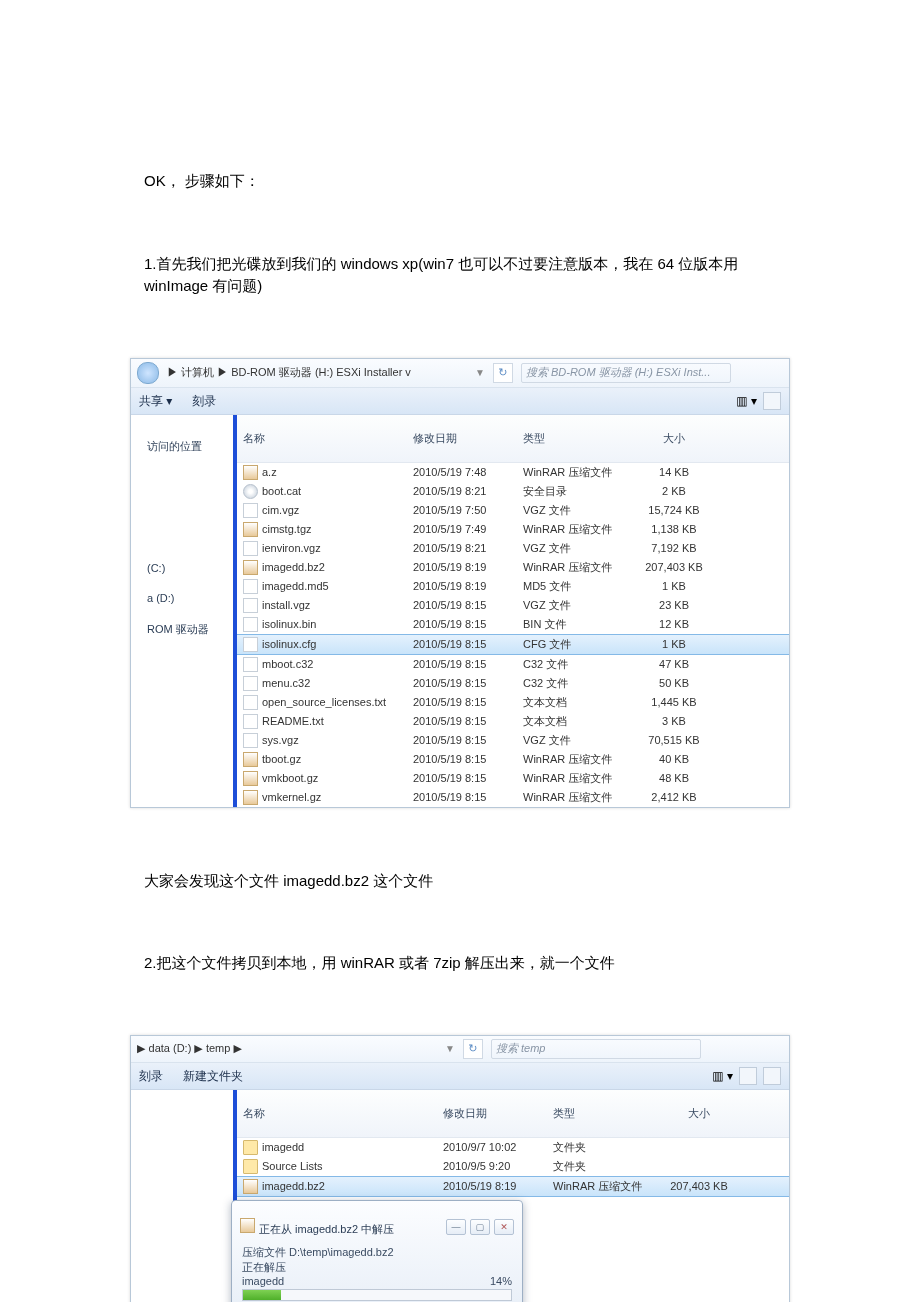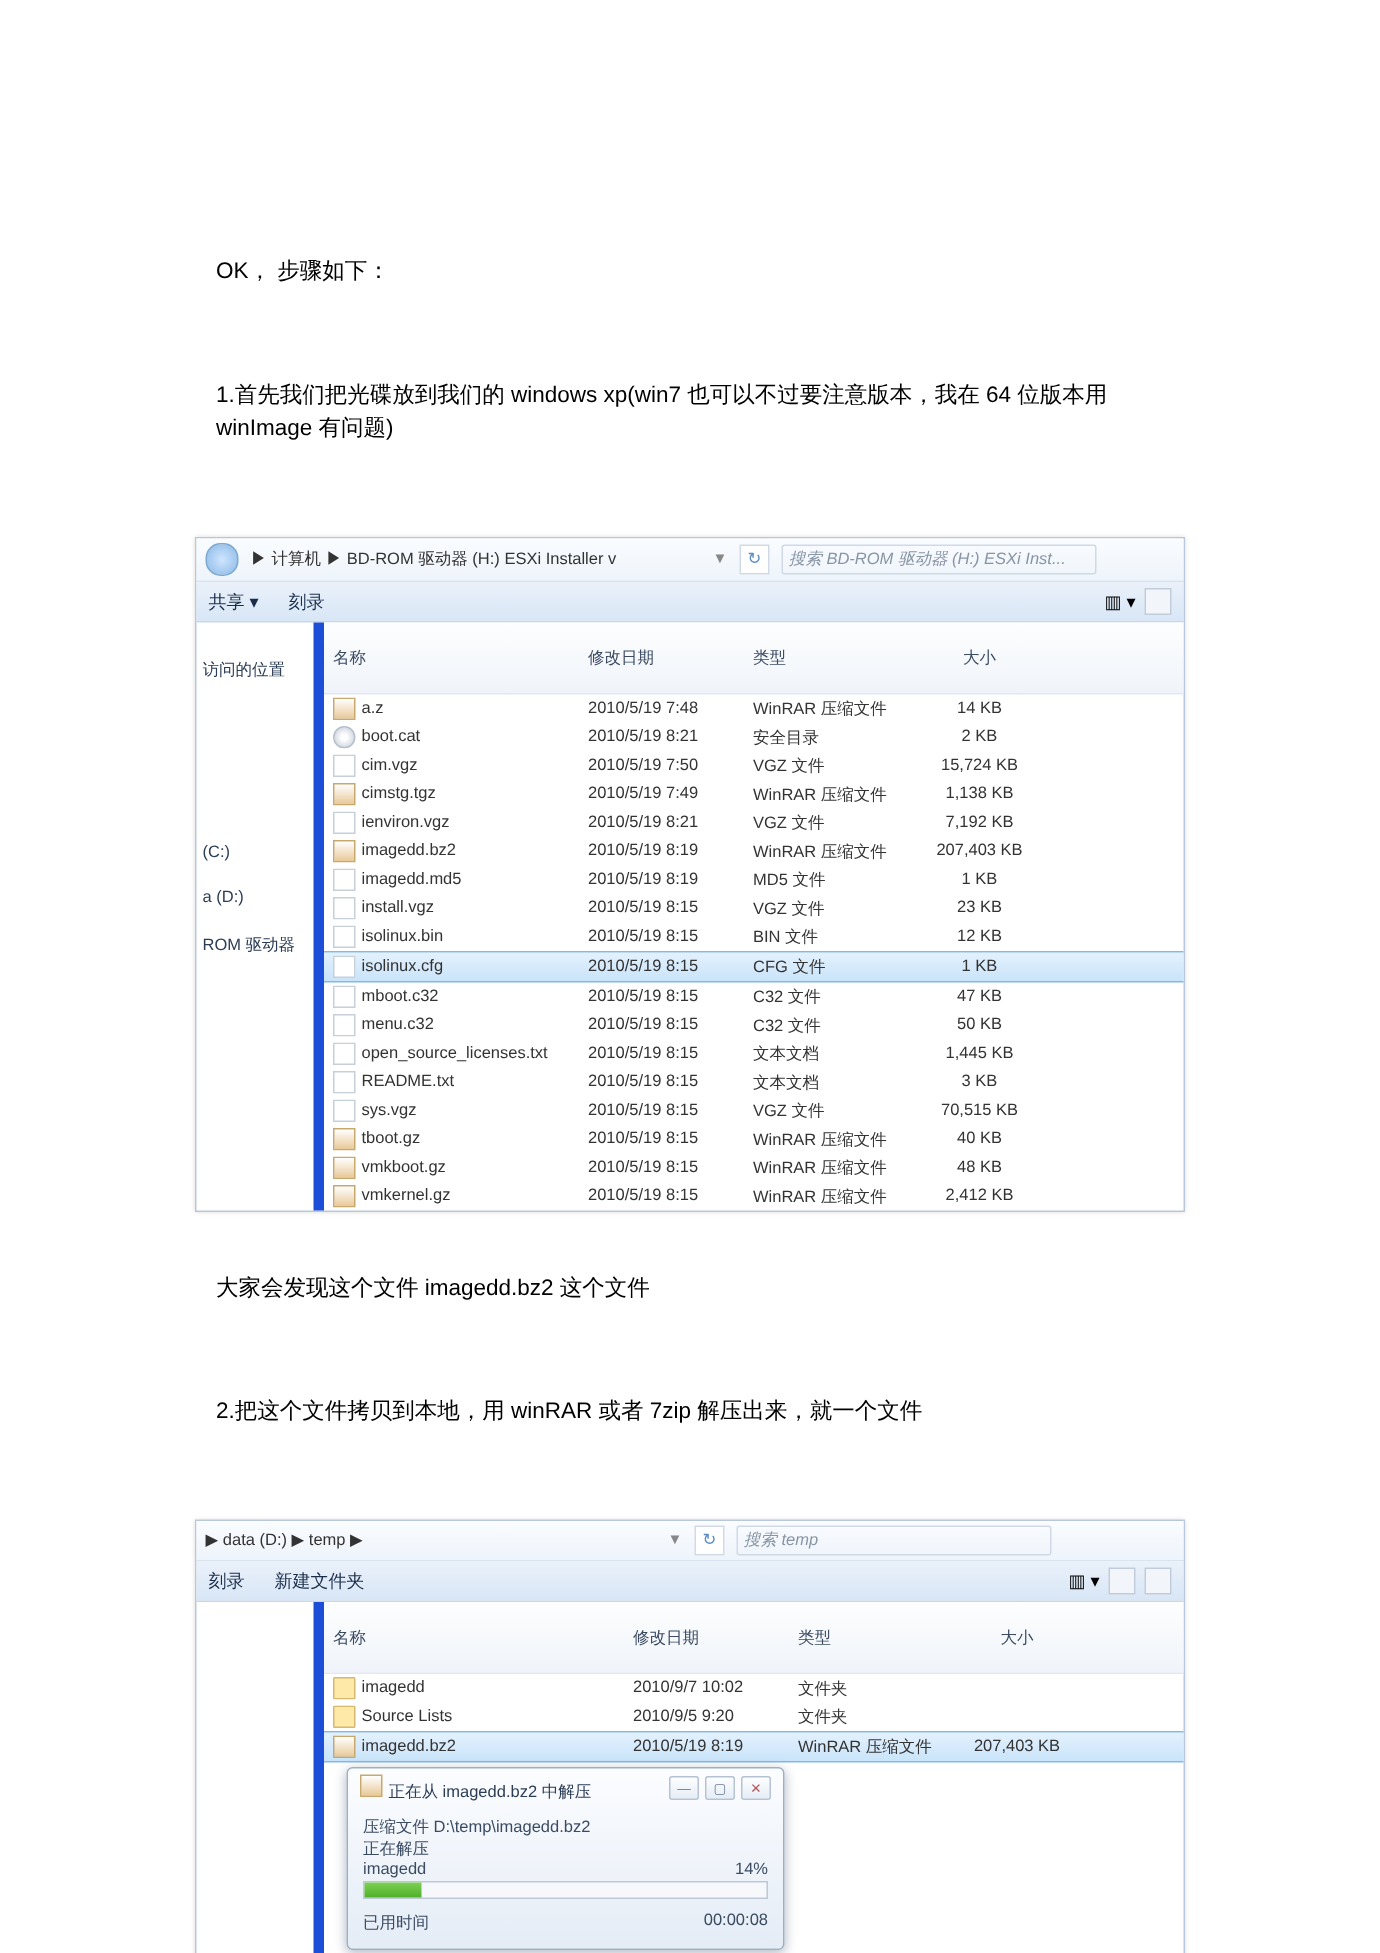--- a/index.html
+++ b/index.html
@@ -1,49 +1,49 @@
 <!DOCTYPE html>
 <html><head>
 <meta charset="utf-8">
 <style>
   body{margin:0;background:#fff;font-family:"Microsoft YaHei","SimSun",sans-serif;font-size:15px;color:#000}
   .page{width:920px;min-height:1302px;box-sizing:border-box;padding:170px 130px 40px 130px}
   .para{margin:0 0 60px 14px;line-height:1.5;font-size:15px}
-  .win{border:1px solid #b8c8d8;background:#fff;font-size:12px;margin:0 0 40px 0;box-shadow:0 0 3px rgba(0,0,0,.15)}
+  .win{border:1px solid #b8c8d8;background:#fff;font-size:12px;margin:0 0 62px 0;box-shadow:0 0 3px rgba(0,0,0,.15)}
   .nav{display:flex;align-items:center;background:linear-gradient(#fafcff,#eef4fb);border-bottom:1px solid #d9e3ee;padding:3px 6px;gap:8px}
   .nav-back,.nav-fwd{width:20px;height:20px;border-radius:10px;background:radial-gradient(#cfe5ff,#8ab9e6);border:1px solid #7da9d0}
   .addr{flex:0 0 300px;font-size:11px;color:#333}
   .sep{font-size:10px;color:#888}
   .search{width:200px;height:18px;border:1px solid #d0d9e4;border-radius:2px;display:flex;align-items:center;padding:0 4px;color:#8895a5;font-style:italic;font-size:11px}
   .refr{width:18px;height:18px;border:1px solid #d0d9e4;background:#fff;display:flex;align-items:center;justify-content:center;color:#5a8bc4;font-size:11px}
   .toolbar{display:flex;justify-content:space-between;align-items:flex-end;background:linear-gradient(#eaf1fa,#d8e6f6);border-bottom:1px solid #c9d7e8;padding:4px 8px}
   .tb-left{display:flex;gap:20px;font-size:12px}
   .tb-left span{color:#1a2d4a}
   .tb-right{display:flex;gap:6px;align-items:center}
   .ico{width:16px;height:16px;border:1px solid #c0ccda;background:#f2f6fb}
   .body{display:flex;min-height:280px}
-  .side{flex:0 0 70px;border-right:7px solid #1d4ed8;padding:6px 4px;font-size:11px;color:#2b3d55;display:flex;flex-direction:column;gap:18px}
+  .side{flex:0 0 70px;border-right:4px solid #1d4ed8;padding:6px 16px;font-size:11px;color:#2b3d55;display:flex;flex-direction:column;gap:18px}
   .side .s{white-space:nowrap;overflow:hidden}
   .list{flex:1}
   .hdr{display:grid;grid-template-columns:170px 110px 120px 70px;background:linear-gradient(#fdfefe,#f0f4fa);border-bottom:1px solid #e2e8f0;padding:16px 6px;font-size:11px;color:#3a4b62}
   .row{display:grid;grid-template-columns:170px 110px 120px 70px;padding:2px 6px;font-size:11px;color:#333;align-items:center}
   .row.sel{background:linear-gradient(#e4f1fd,#c9e4fa);border:1px solid #84b9e7;border-left:0;border-right:0}
   .fn{display:flex;align-items:center;gap:4px;overflow:hidden;white-space:nowrap}
   .icf{width:13px;height:13px;display:inline-flex;align-items:center;justify-content:center;font-size:9px}
   .i-rar{background:linear-gradient(#fff,#e8c999);border:1px solid #c9a86e;color:#7a5c2c}
   .i-file{background:#fff;border:1px solid #c7cfd8;color:#9aa3af}
   .i-cd{background:radial-gradient(#fff 20%,#d6dde5 70%);border:1px solid #b6c0cc;border-radius:50%}
   .i-fold{background:#ffe9a8;border:1px solid #d6b96e;border-radius:1px}
   .sz{text-align:center;padding-right:8px}
   
   .win2 .list .hdr{grid-template-columns:200px 110px 110px 80px}
   .win2 .list .row{grid-template-columns:200px 110px 110px 80px}
   .win2 .body{min-height:360px;position:relative}
   .dialog{position:absolute;left:100px;top:110px;width:290px;border:1px solid #9dafc4;border-radius:4px;background:linear-gradient(#fcfdff,#e4ecf6);box-shadow:0 2px 8px rgba(30,50,80,.35);font-size:11px}
-  .dlg-title{display:flex;align-items:center;justify-content:space-between;padding:4px 8px 2px 8px;color:#2b3d55}
+  .dlg-title{display:flex;align-items:center;justify-content:space-between;padding:17px 8px 2px 8px;color:#2b3d55}
   .dlg-ctrl{display:flex;gap:4px}
   .dlg-btn{width:18px;height:14px;border:1px solid #b4c2d4;background:linear-gradient(#fdfeff,#e6edf6);border-radius:2px;font-size:9px;display:flex;align-items:center;justify-content:center;color:#6a7b90}
   .dlg-btn.x{color:#b05555}
   .dlg-body{padding:6px 10px 10px 10px;color:#3a4b62}
   .prg{height:10px;border:1px solid #bfc9d6;background:#f6f8fb;margin:2px 0 8px 0;position:relative}
   .prg>div{position:absolute;left:0;top:0;bottom:0;background:linear-gradient(#7ed153,#4fb02a)}
   .kv{display:flex;justify-content:space-between}
 </style>
 </head>
 <body>

